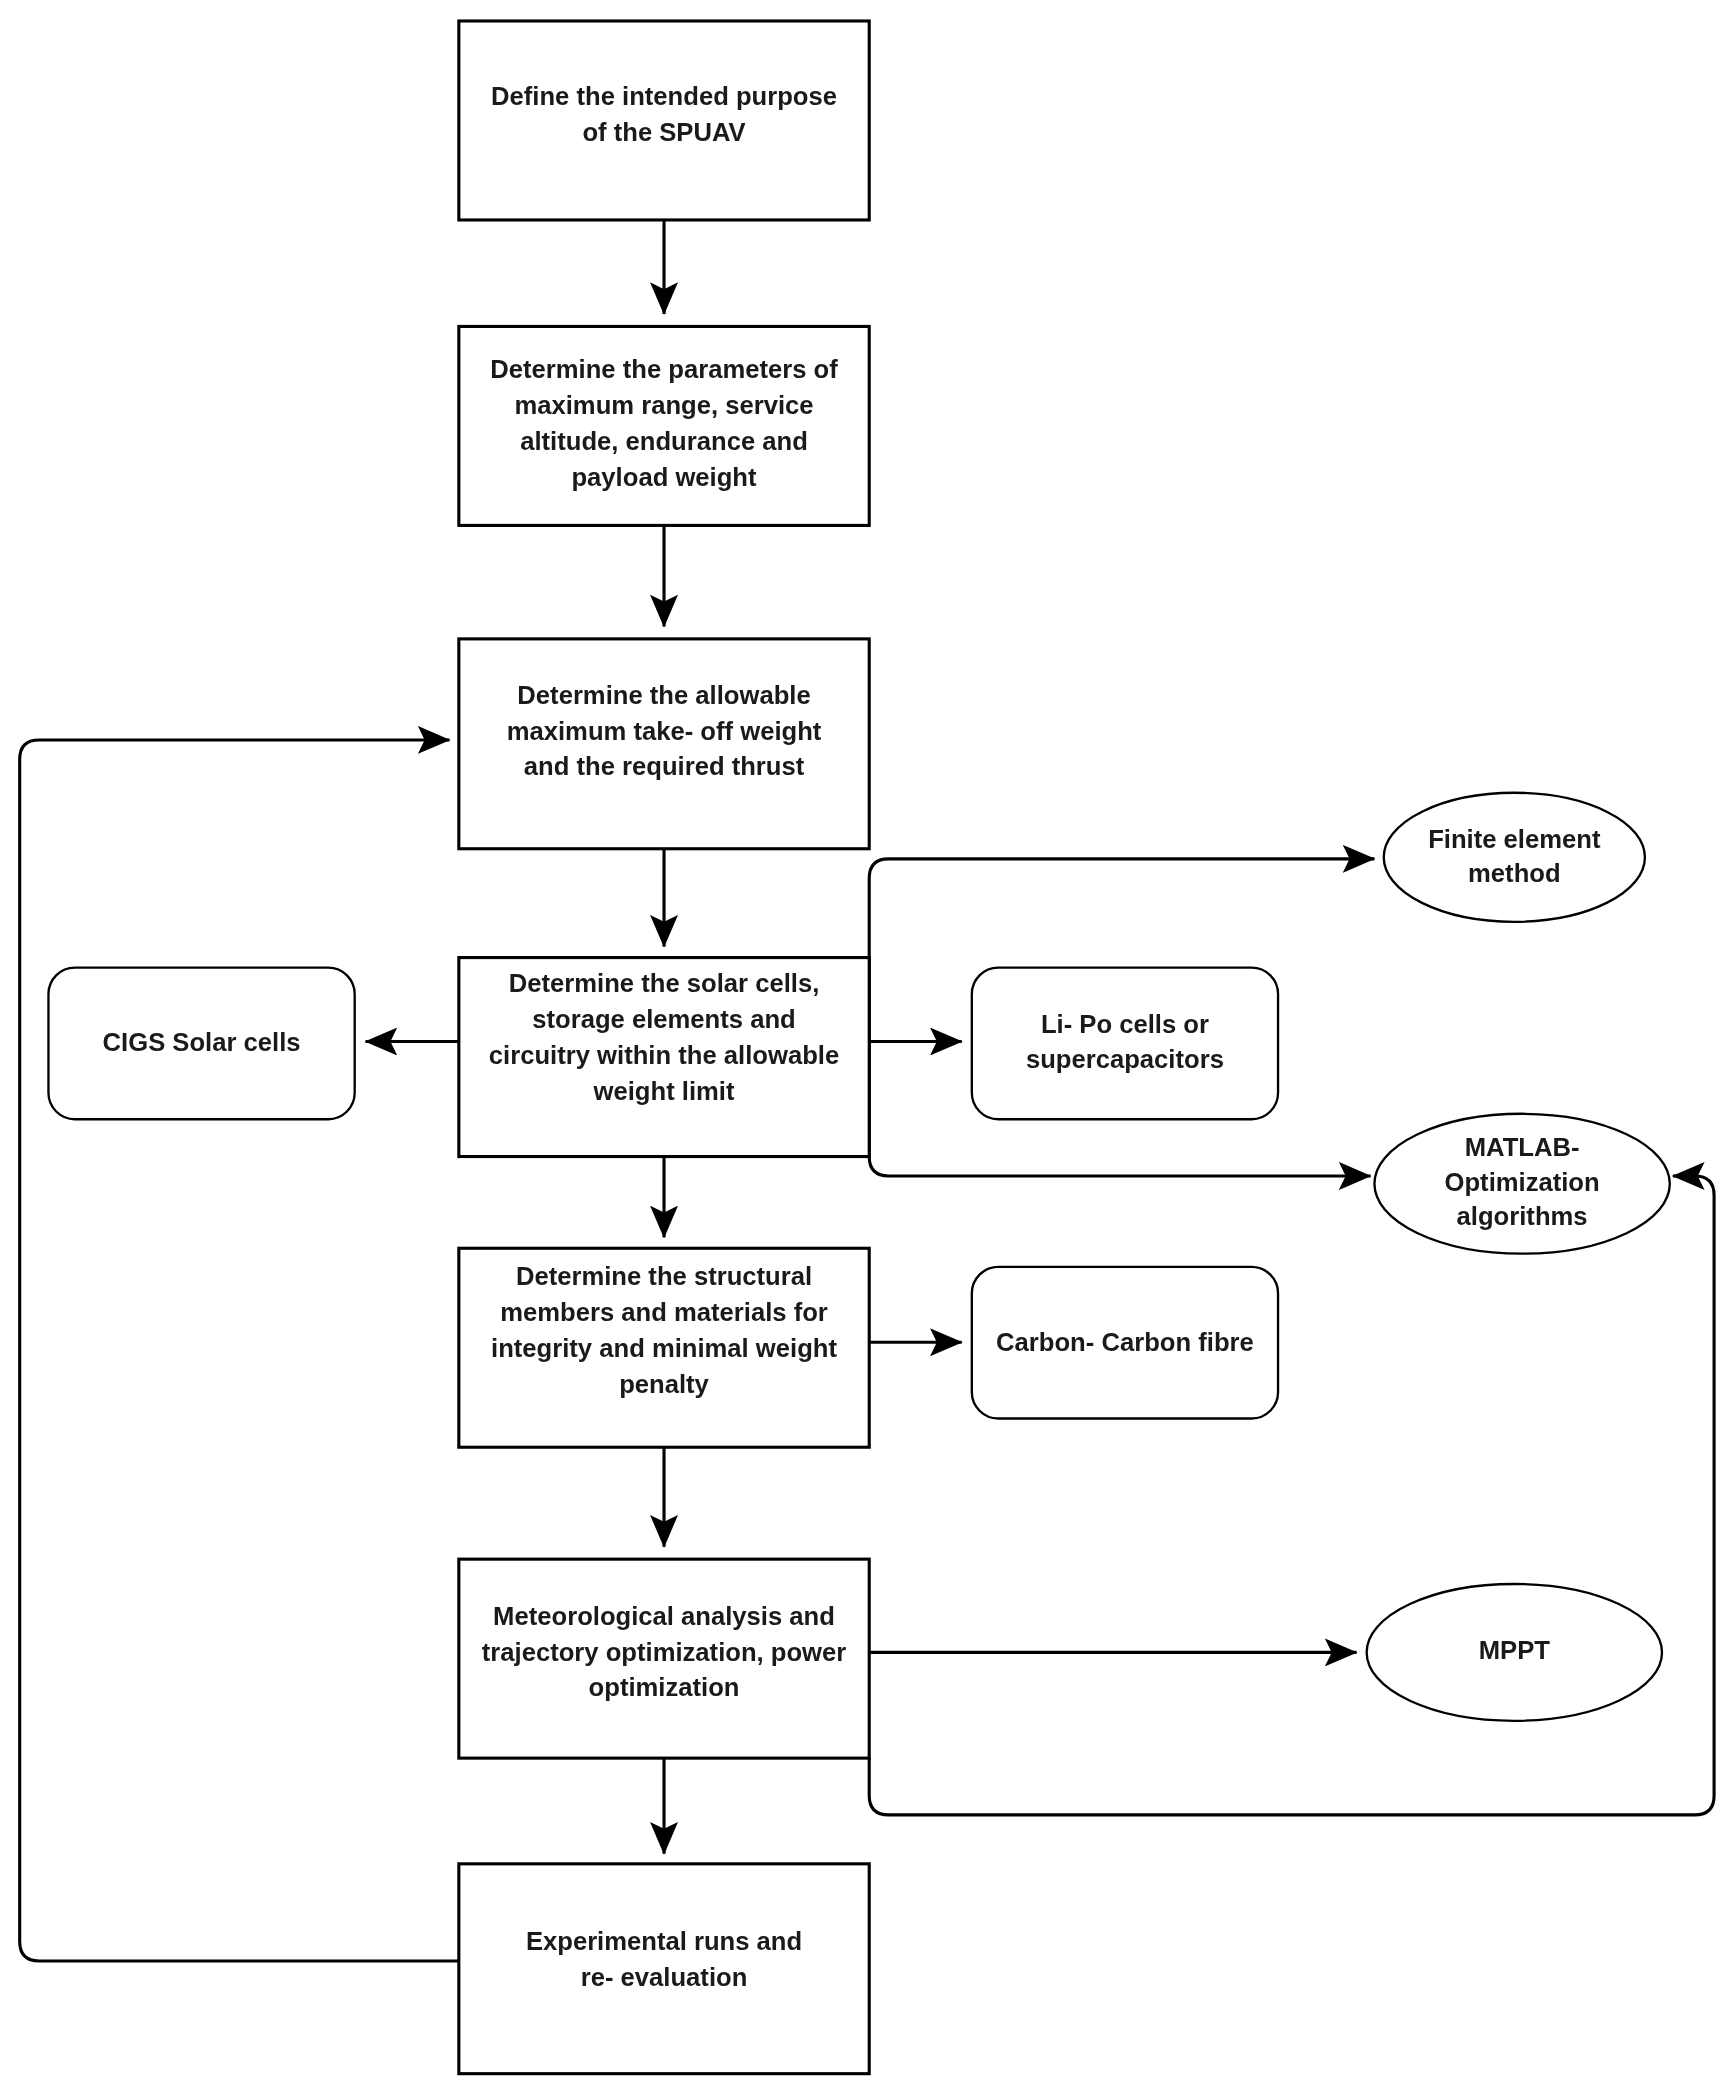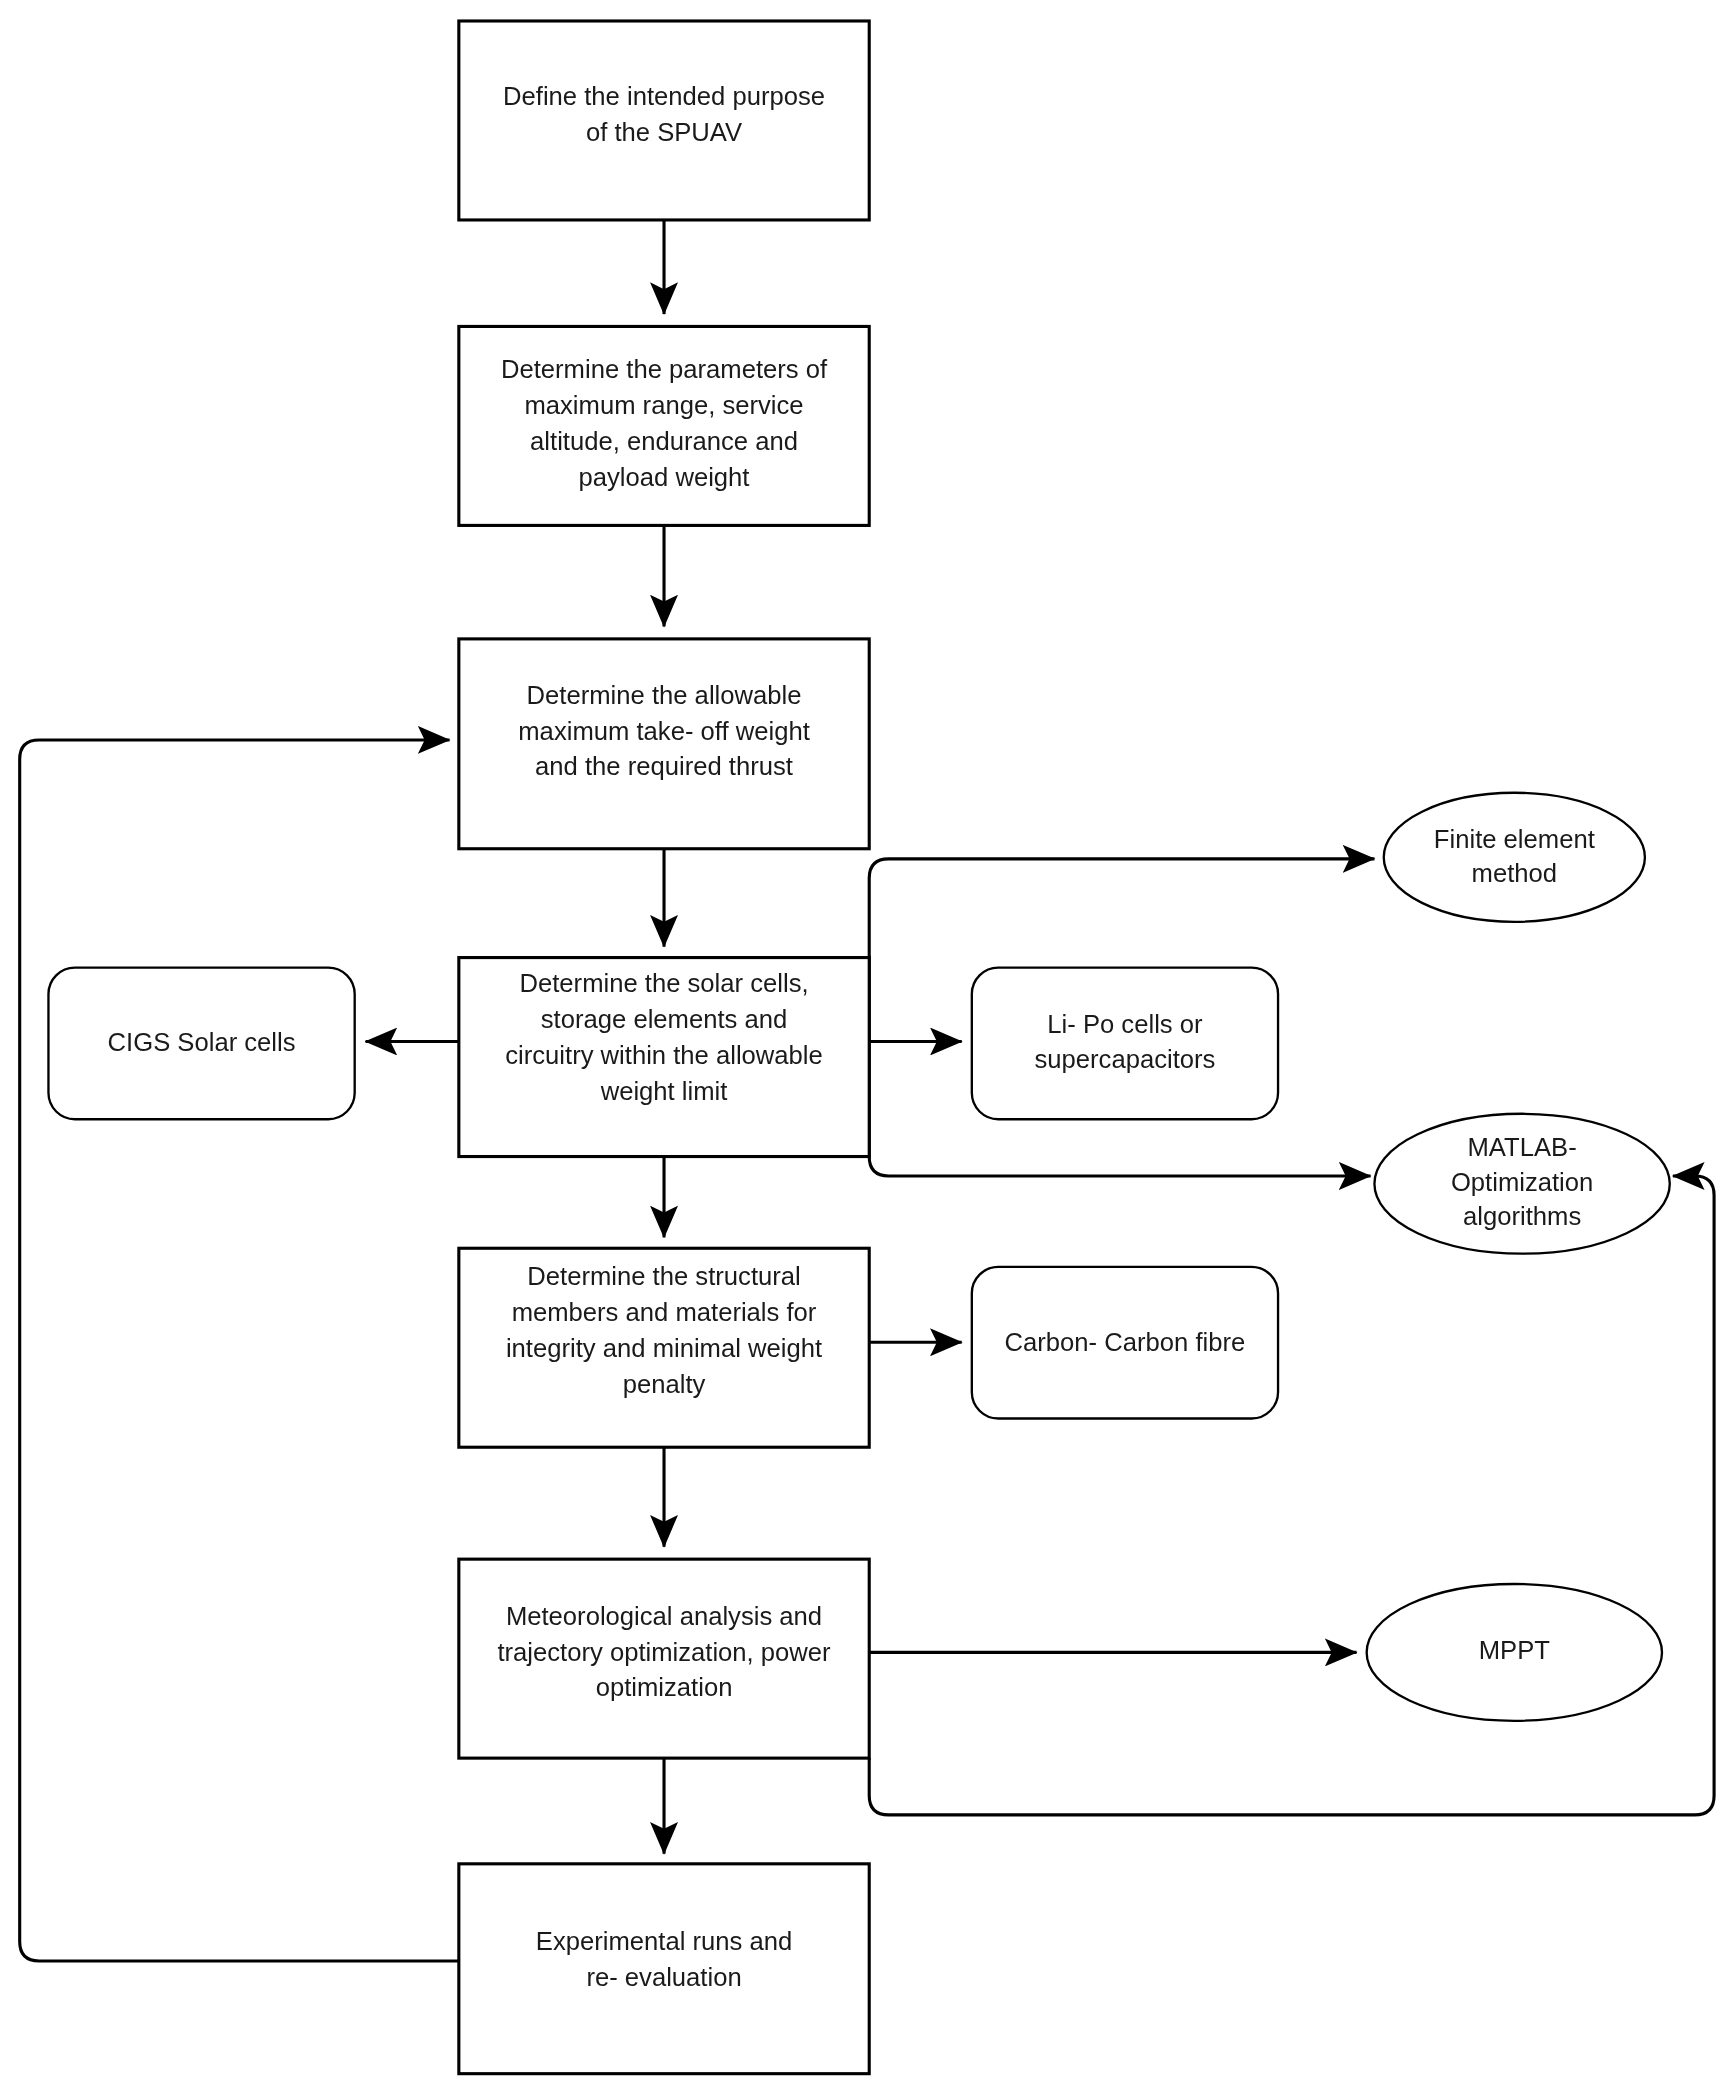--- a/index.html
+++ b/index.html
@@ -6,20 +6,21 @@
     margin: 0;
     padding: 0;
     background: #ffffff;
   }
   #flowchart-root {
     position: relative;
     width: 1733px;
     height: 2097px;
     background: #ffffff;
     font-family: "Liberation Sans", sans-serif;
+    font-weight: bold;
   }
   svg#flow-svg {
     position: absolute;
     top: 0;
     left: 0;
     width: 1733px;
     height: 2097px;
   }
   .node-shape {
     fill: #ffffff;

